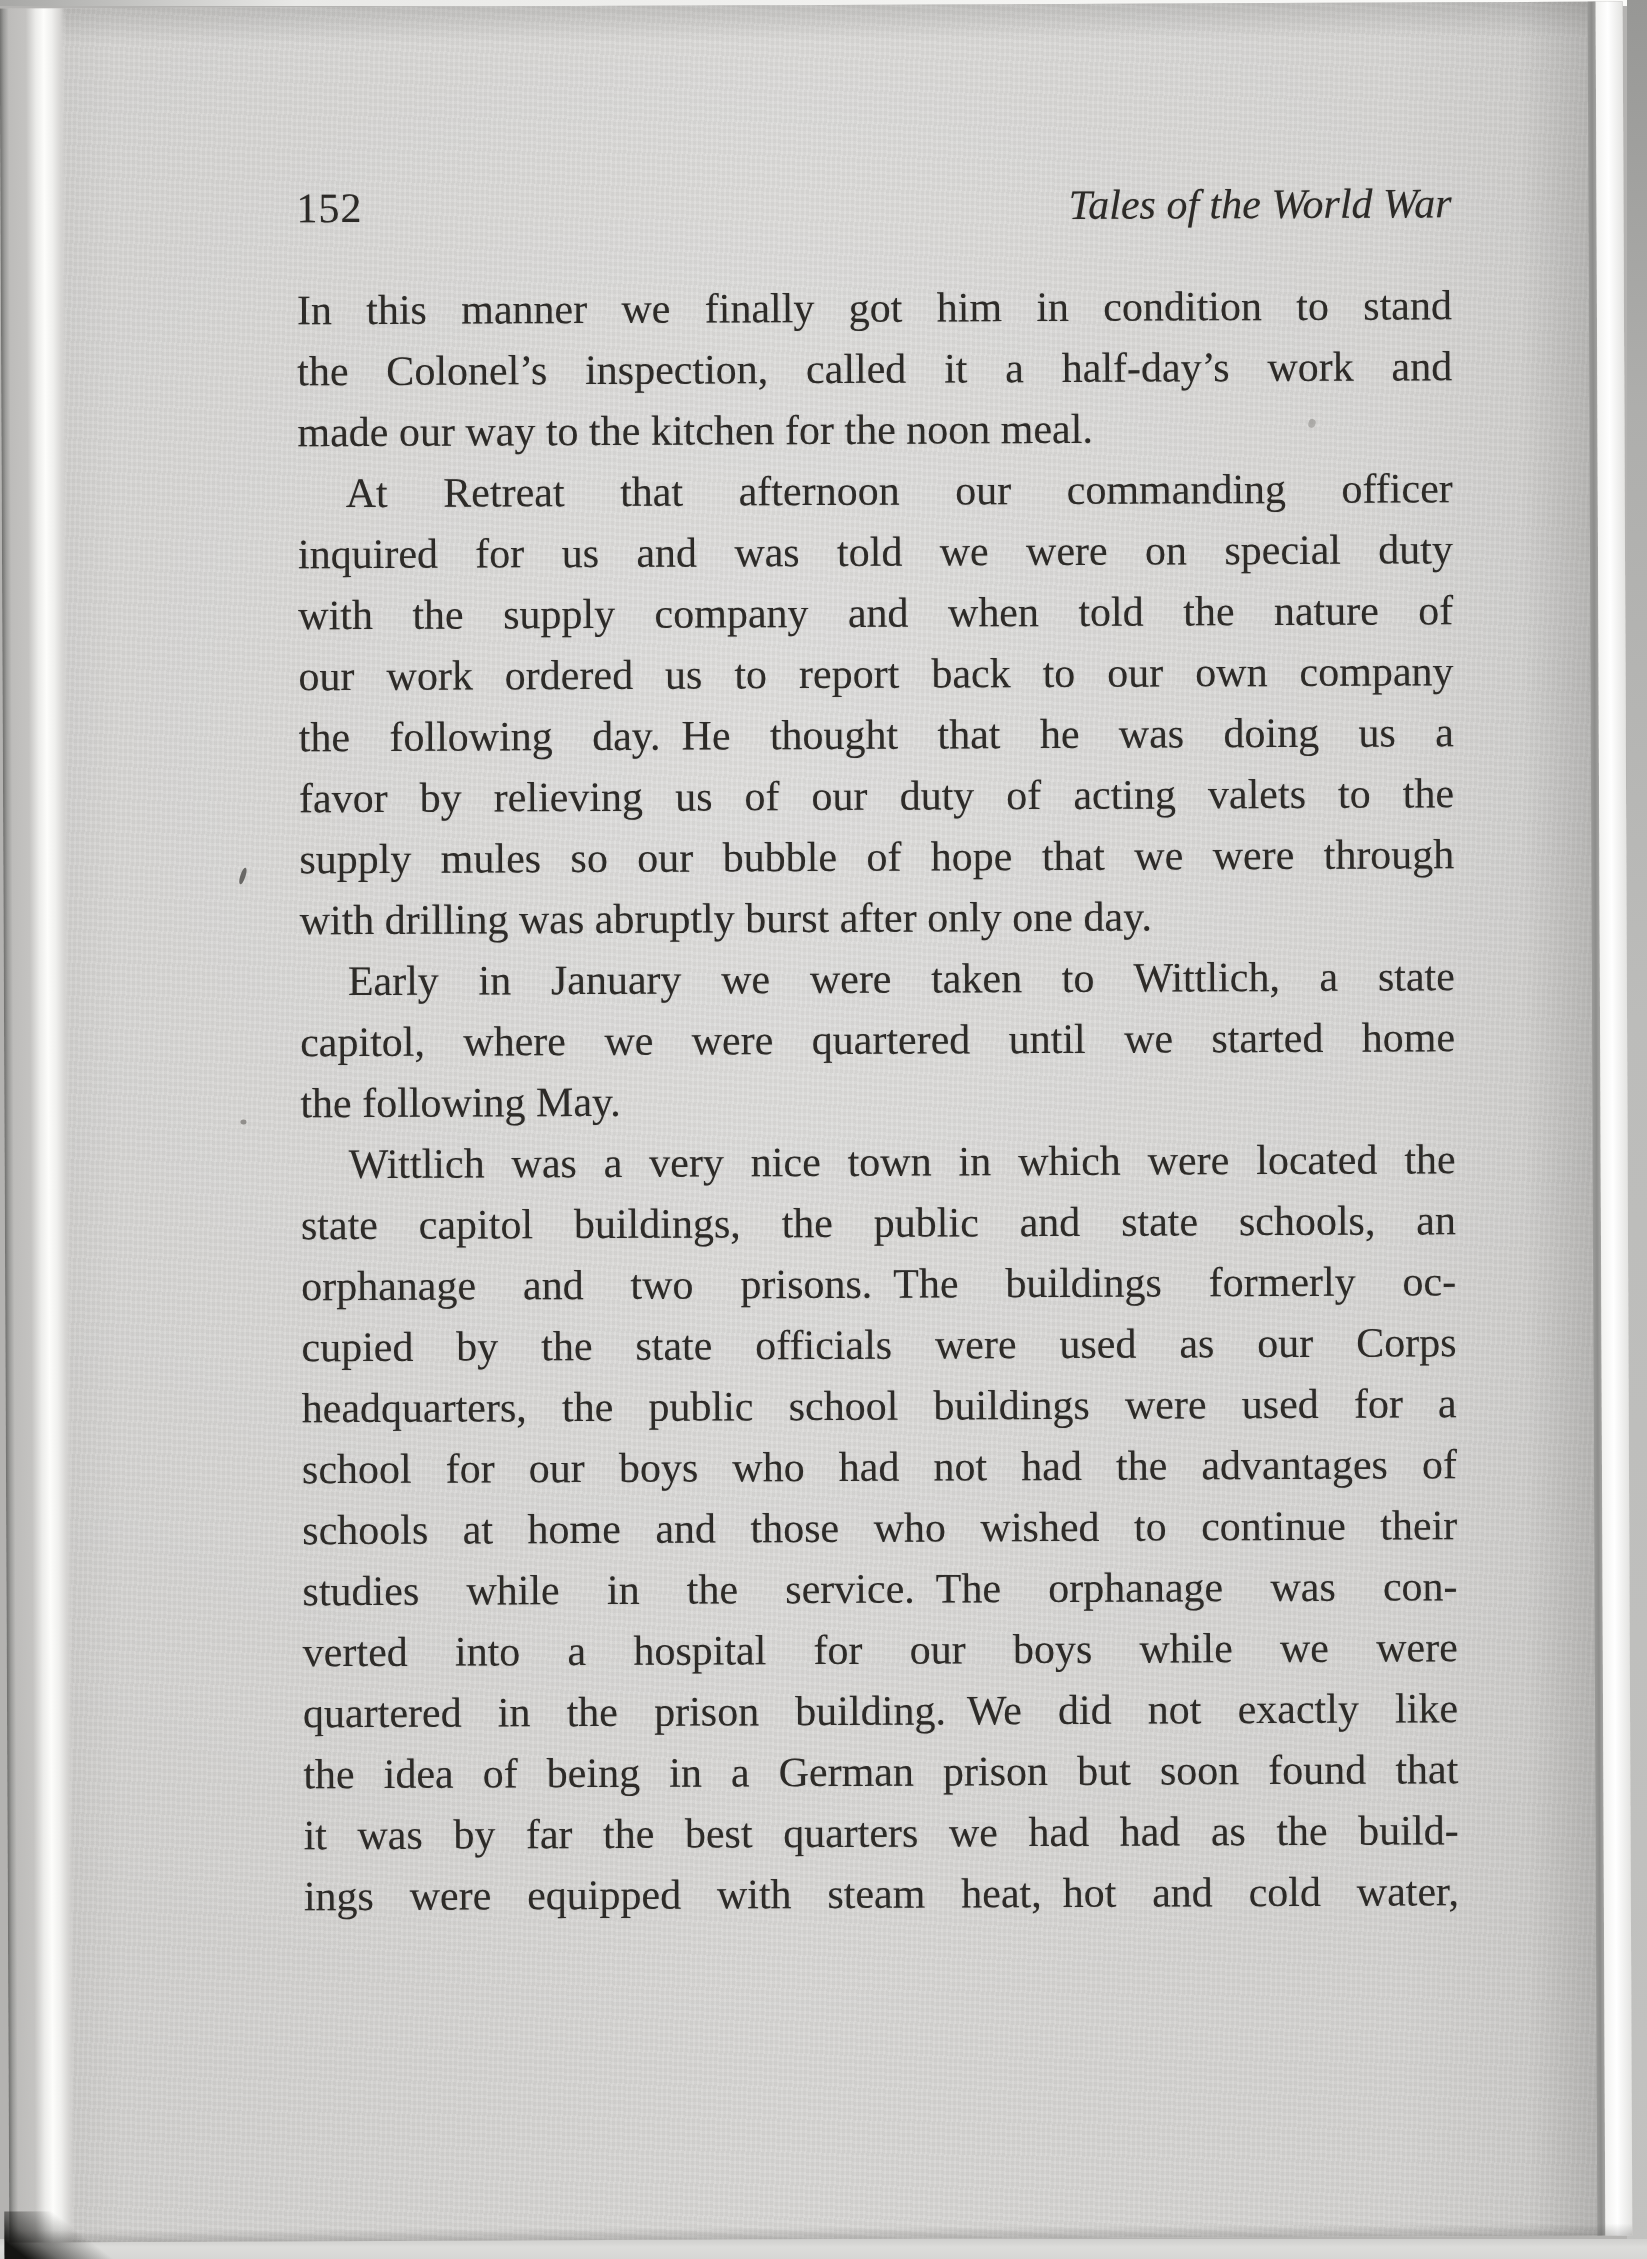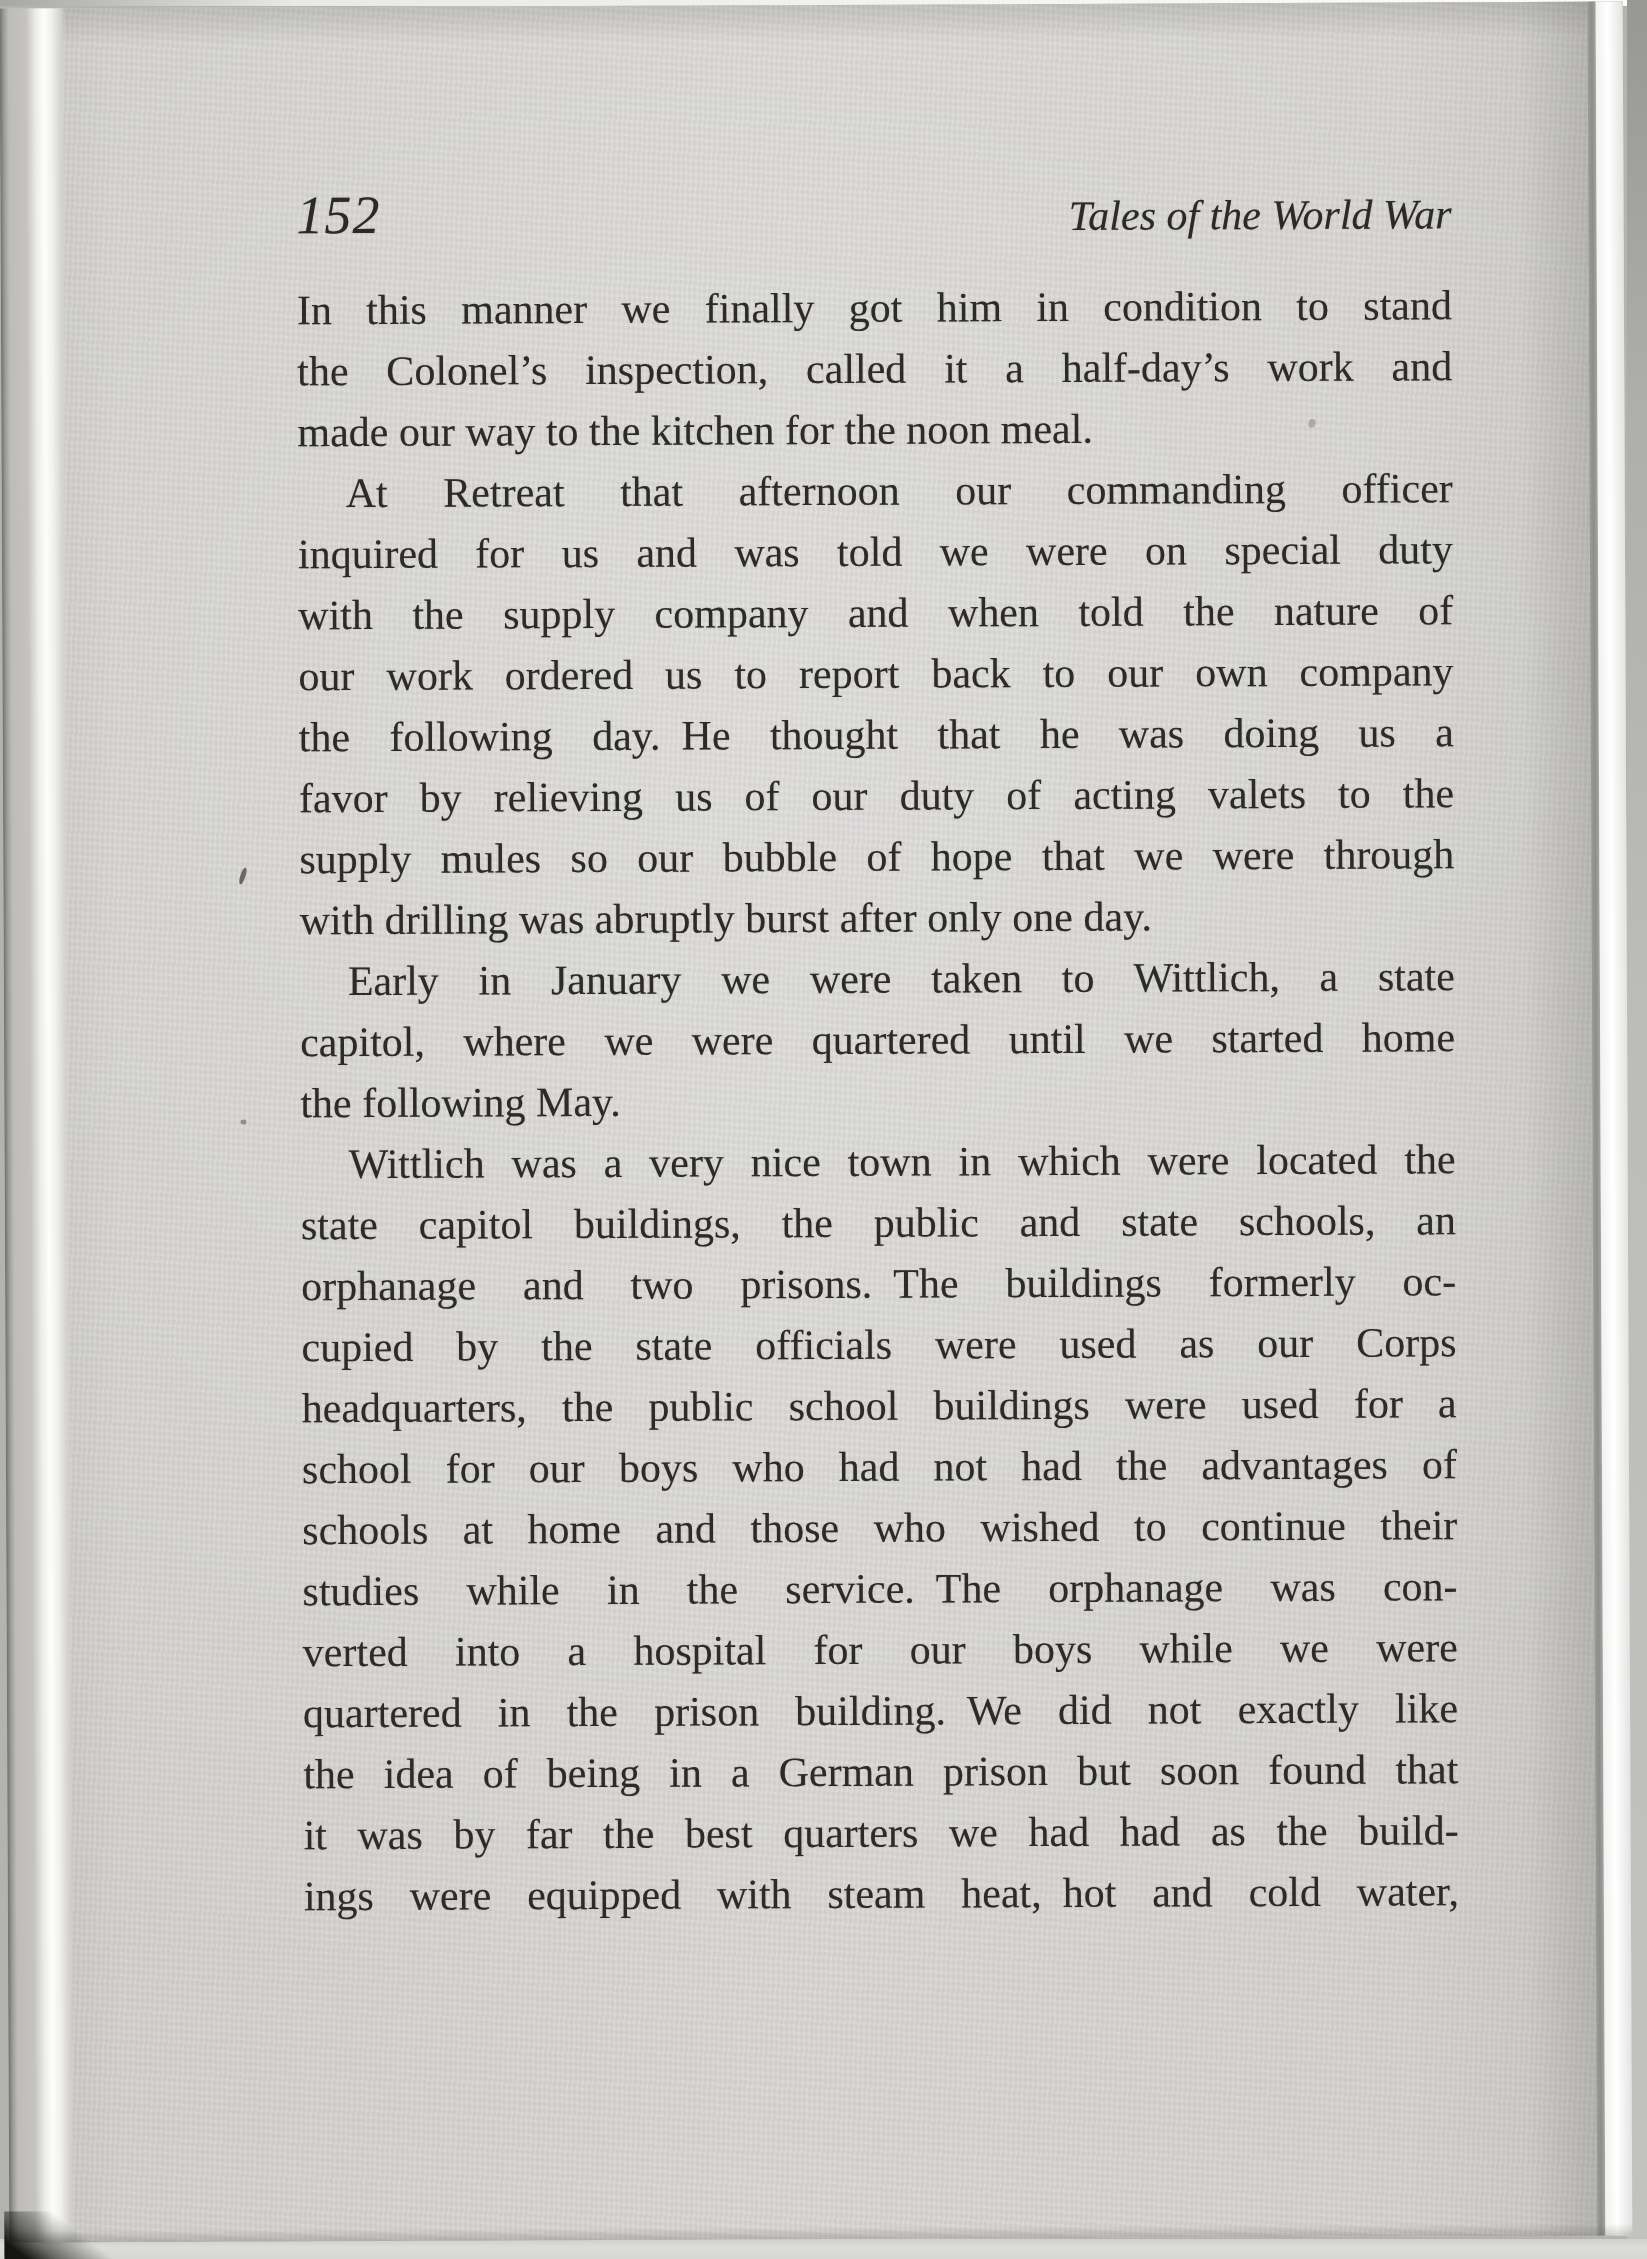--- a/index.html
+++ b/index.html
@@ -36,21 +36,21 @@
     background:linear-gradient(90deg,rgba(100,100,98,0),rgba(100,100,98,.20));}
   .edge-right-line{position:absolute;right:27px;top:0;width:8px;height:100%;
     background:linear-gradient(90deg,#9a9a98,#8d8d8b 50%,#a5a5a3);}
   .edge-right-white{position:absolute;right:0;top:0;width:27px;height:100%;
     background:linear-gradient(90deg,#f1f1ef,#ffffff 45%,#e3e3e1);}
   .corner-wedge{position:absolute;left:0px;top:2208px;width:130px;height:51px;
     background:linear-gradient(38deg,#151513 14%,rgba(21,21,19,.55) 30%,rgba(21,21,19,0) 58%);}
   
   .header{position:absolute;left:296px;top:177px;width:1155px;display:flex;
     justify-content:space-between;align-items:baseline;color:#2c2a27;}
-  .pagenum{font-size:54px;letter-spacing:1px;text-shadow:0 0 1px rgba(44,42,39,.45);font-style:italic;}
+  .pagenum{font-size:42px;letter-spacing:1px;text-shadow:0 0 1px rgba(44,42,39,.45);}
   .runtitle{font-size:42px;font-style:italic;text-shadow:0 0 1px rgba(44,42,39,.45);}
   
   .text{position:absolute;left:296px;top:273px;width:1155px;color:#2d2b28;}
   .line{
     width:1155px;height:61px;line-height:61px;font-size:42px;
     text-align:justify;text-align-last:justify;
     white-space:pre-wrap;overflow:visible;
     text-shadow:0 0 1px rgba(45,43,40,.40);
   }
   .line.ind{width:1107px;padding-left:48px;}

